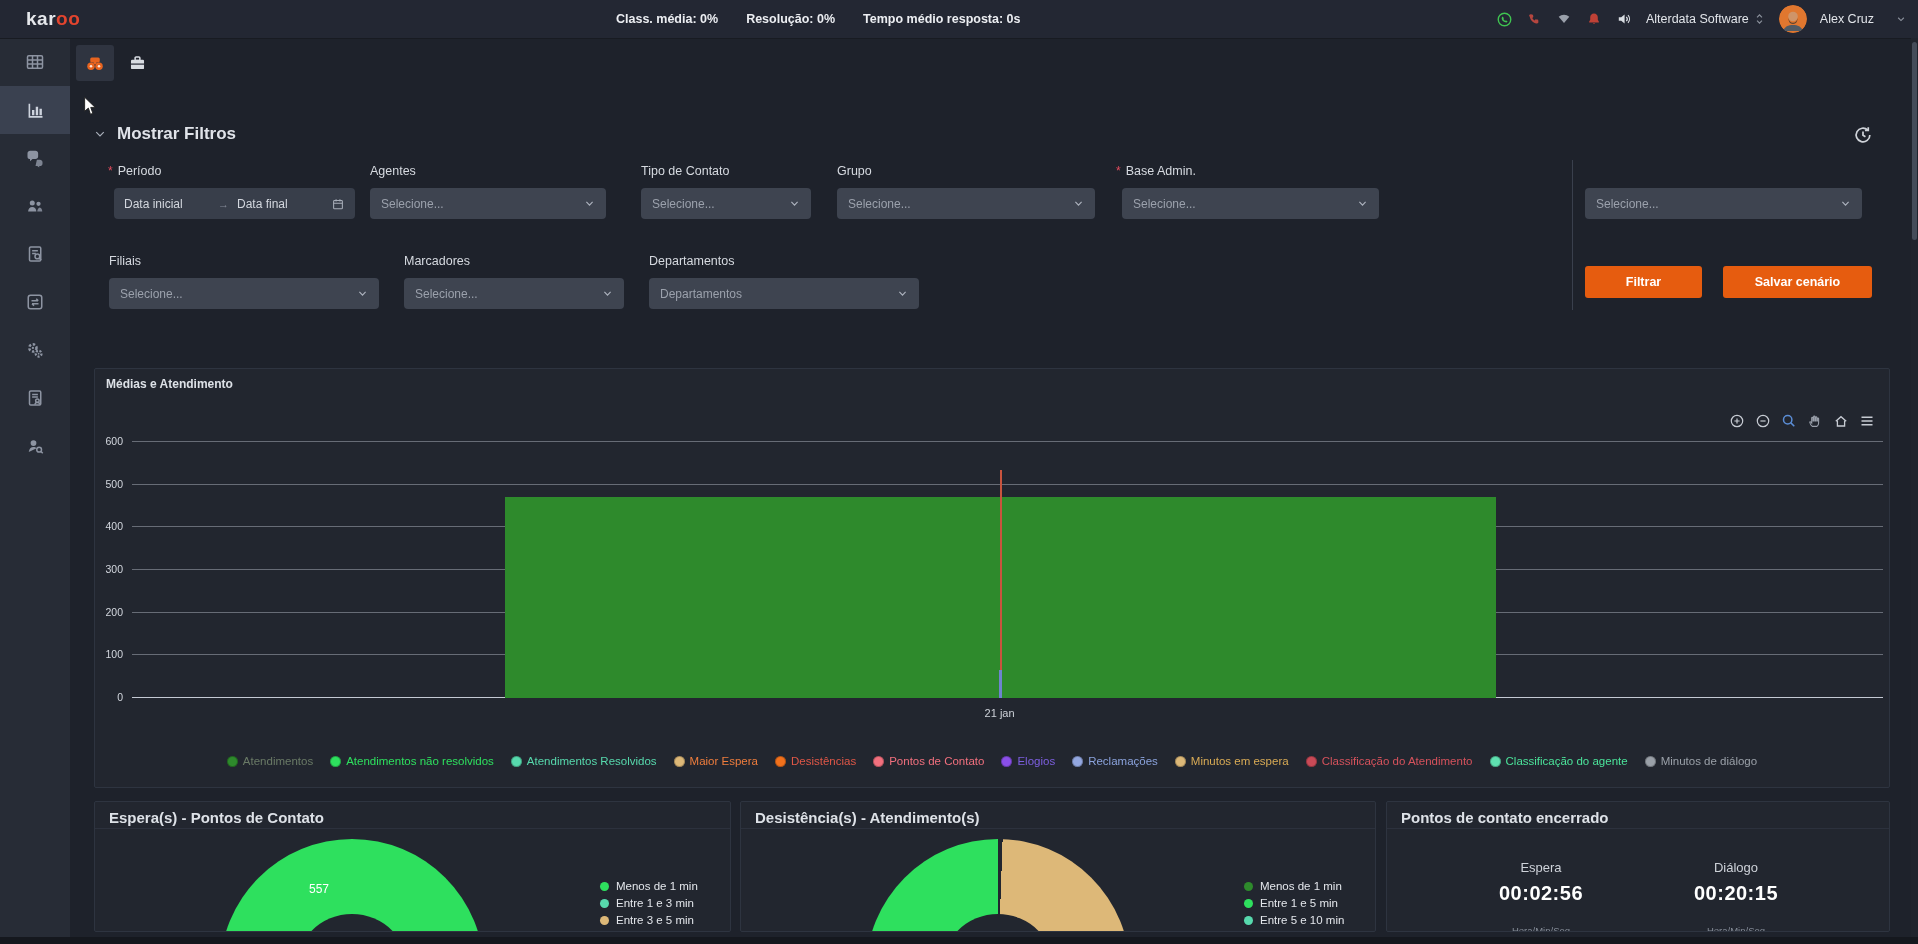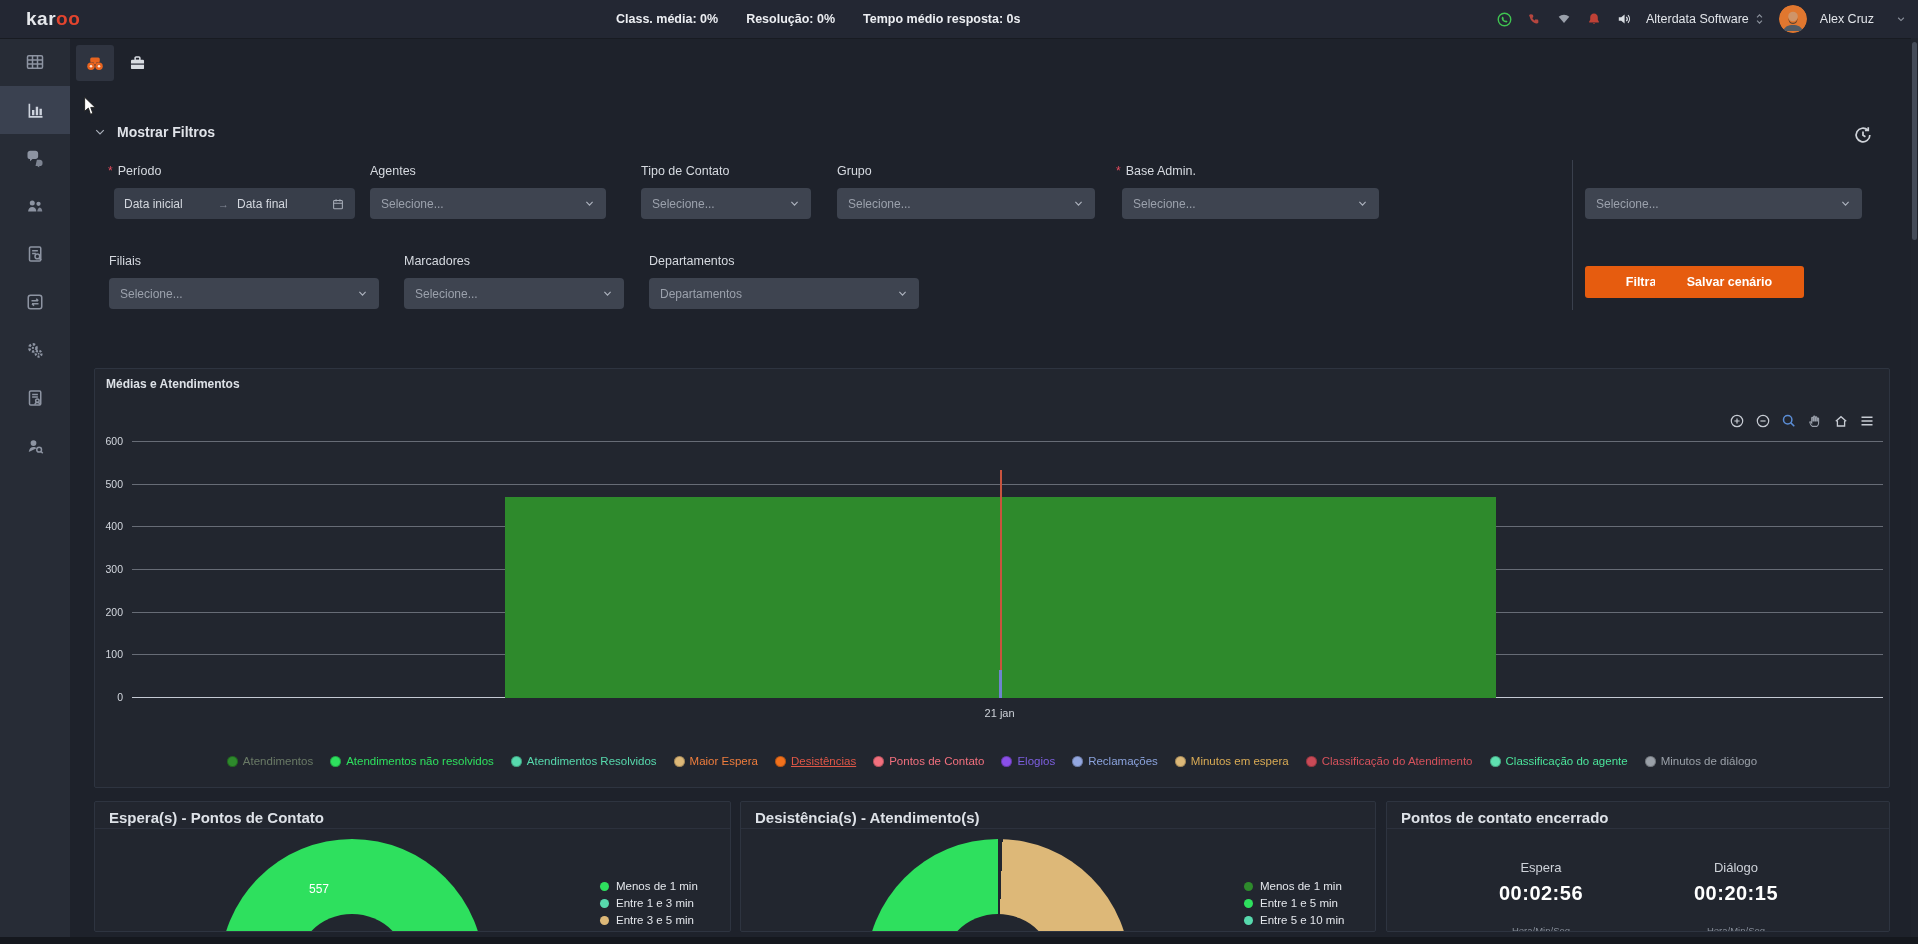--- a/index.html
+++ b/index.html
@@ -21,21 +21,21 @@
   
   .sidebar{position:absolute;top:38px;left:0;bottom:0;width:70px;background:#272c36;z-index:5}
   .side-item{height:48px;display:flex;align-items:center;justify-content:center;color:#8d94a2;cursor:pointer}
   .side-item.active{background:#3a4150;color:#cdd3dd}
 
   
   .content{position:absolute;left:70px;top:38px;right:0;bottom:0}
   .tab{position:absolute;top:7px;width:38px;height:36px;border-radius:3px;display:flex;align-items:center;justify-content:center;cursor:pointer}
   .tab.active{background:#2f3440}
 
-  .toggle-filters{position:absolute;left:24px;top:86px;display:flex;align-items:center;gap:11px;font-size:14px;font-weight:600;color:#e0e3e9;cursor:pointer}
+  .toggle-filters{position:absolute;left:24px;top:86px;display:flex;align-items:center;gap:11px;font-size:17px;font-weight:600;color:#e0e3e9;cursor:pointer}
   .refresh-btn{position:absolute;left:1782px;top:86px;width:22px;height:22px;cursor:pointer}
 
   .flabel{position:absolute;font-size:12.5px;color:#d6dae0;white-space:nowrap}
   .req{color:#e34c5e;margin-right:5px;font-size:12px}
   .select{position:absolute;height:31px;background:#3e4450;border-radius:4px;display:flex;align-items:center;justify-content:space-between;padding:0 11px;font-size:12px;color:#9ba1ac;cursor:pointer}
   .daterange{position:absolute;height:31px;background:#383e4a;border-radius:4px;display:flex;align-items:center;padding:0 10px;font-size:12px;color:#d3d7de;cursor:text;gap:8px}
   .daterange .arrow{color:#868c98;font-size:11px}
   .vdivider{position:absolute;left:1502px;top:122px;width:1px;height:150px;background:#3a404d}
   .btn{position:absolute;height:32px;border:none;border-radius:3px;background:#e65c0f;color:#fff;font-size:12.5px;font-weight:700;font-family:"Liberation Sans",sans-serif;cursor:pointer}
 
@@ -312,24 +312,24 @@
   </div>
 
   <div class="vdivider"></div>
   <div class="select" style="left:1515px;top:150px;width:277px">
     <span>Selecione...</span>
     <svg width="11" height="11" viewBox="0 0 16 16">
         <path d="M3.5 5.5 8 10.5 12.5 5.5" stroke="#aeb4bf" fill="none" stroke-width="1.6"></path>
       </svg>
   </div>
   <button class="btn" style="left:1515px;top:228px;width:117px">Filtrar</button>
-  <button class="btn" style="left:1585px;top:228px;width:149px">Salvar cenário</button>
+  <button class="btn" style="left:1653px;top:228px;width:149px">Salvar cenário</button>
 
   <div class="panel" style="left:24px;top:330px;width:1796px;height:420px">
-    <div class="panel-title">Médias e Atendimentos</div>
+    <div class="panel-title">Médias e Atendimento</div>
     <div class="chart-toolbar">
       <span class="ticon">
           <svg width="16" height="16" viewBox="0 0 16 16" fill="none" stroke="currentColor" stroke-width="1.2">
             <circle cx="8" cy="8" r="5.7"></circle>
             <path d="M8 5.4v5.2M5.4 8h5.2"></path>
           </svg>
         </span>
       <span class="ticon">
           <svg width="16" height="16" viewBox="0 0 16 16" fill="none" stroke="currentColor" stroke-width="1.2">
             <circle cx="8" cy="8" r="5.7"></circle>
@@ -398,21 +398,21 @@
         <span class="lg-item">
           <span class="lg-dot" style="background: rgb(87, 217, 173);"></span>
           <span style="color: rgb(87, 217, 173);">Atendimentos Resolvidos</span>
         </span>
         <span class="lg-item">
           <span class="lg-dot" style="background: rgb(221, 184, 120);"></span>
           <span style="color: rgb(239, 125, 61);">Maior Espera</span>
         </span>
         <span class="lg-item">
           <span class="lg-dot" style="background: rgb(242, 113, 28);"></span>
-          <span style="color: rgb(224, 87, 71); text-decoration: underline;">Desistências</span>
+          <span style="color: rgb(224, 87, 71);">Desistências</span>
         </span>
         <span class="lg-item">
           <span class="lg-dot" style="background: rgb(242, 112, 126);"></span>
           <span style="color: rgb(242, 112, 126);">Pontos de Contato</span>
         </span>
         <span class="lg-item">
           <span class="lg-dot" style="background: rgb(138, 79, 232);"></span>
           <span style="color: rgb(125, 95, 224);">Elogios</span>
         </span>
         <span class="lg-item">

